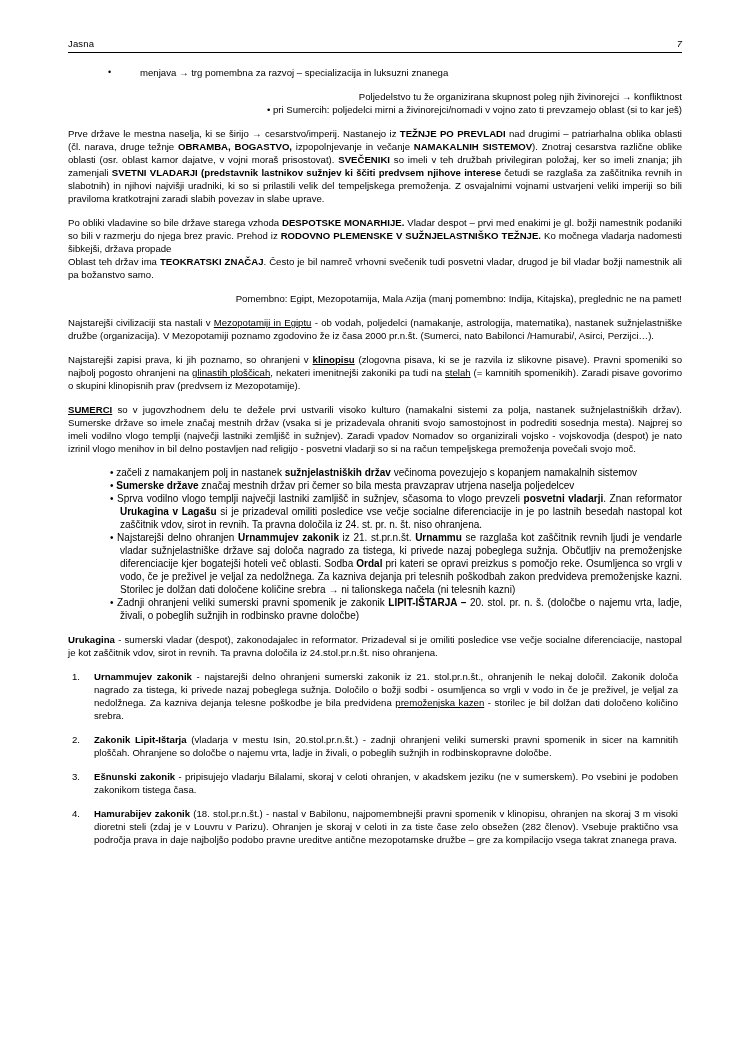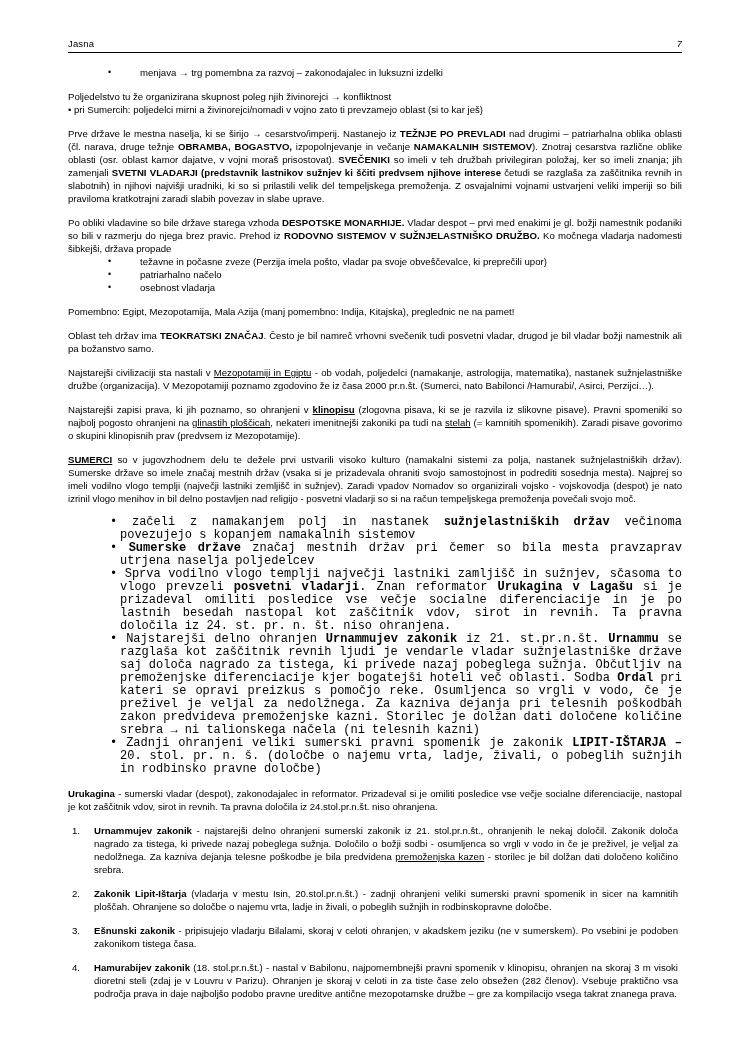--- a/index.html
+++ b/index.html
@@ -37,21 +37,21 @@
 
   
   .para {
     font-size: 9.6px;
     line-height: 13.0px;
     text-align: justify;
     margin: 0 0 11px 0;
     hyphens: none;
   }
   .para.tight { margin-bottom: 0; }
-  .para.nojust { text-align: left; }
+  .para.nojust { text-align: right; }
 
   b, .b { font-weight: bold; }
   u, .u { text-decoration: underline; }
   i, .i { font-style: italic; }
   .bu { font-weight: bold; text-decoration: underline; }
 
   
   ul.wbul {
     list-style: none;
     margin: 0 0 11px 0;
@@ -68,27 +68,26 @@
   ul.wbul > li::before {
     content: "\2022";
     position: absolute;
     left: 40px;
     top: -0.5px;
     font-size: 9px;
   }
 
   
   .bpara {
-    font-size: 12px;
+    font-size: 10px;
     line-height: 13.0px;
     text-align: justify;
     margin: 0;
     padding-left: 10px;
     text-indent: -10px;
-    font-family: Liberation Mono, monospace;
   }
   .indent-block { padding-left: 42px; margin: 0 0 11px 0; }
   .indent-block .bpara + .bpara { margin-top: 0; }
 
   
   ol.wnum {
     list-style: none;
     counter-reset: wnum;
     margin: 4px;
     padding: 0;
@@ -114,47 +113,42 @@
 <body>
 
 <div class="page">
 
   <div class="page-header">
     <span class="hdr-title">Jasna</span>
     <span class="hdr-page">7</span>
   </div>
 
   <ul class="wbul">
-    <li>menjava → trg pomembna za razvoj – zakonodajalec in luksuzni izdelki</li>
+    <li>menjava → trg pomembna za razvoj – specializacija in luksuzni znanega</li>
   </ul>
 
   <p class="para nojust">
     <span>Poljedelstvo tu že organizirana skupnost poleg njih živinorejci → konfliktnost</span><br>
     <span>• pri Sumercih: poljedelci mirni a živinorejci/nomadi v vojno zato ti prevzamejo oblast (si to kar ješ)</span>
   </p>
 
   <p class="para">
     <span>Prve države le mestna naselja, ki se širijo → cesarstvo/imperij. Nastanejo iz </span><b>TEŽNJE PO PREVLADI</b><span> nad drugimi – patriarhalna oblika oblasti (čl. narava, druge težnje </span><b>OBRAMBA, BOGASTVO,</b><span> izpopolnjevanje in večanje </span><b>NAMAKALNIH SISTEMOV</b><span>). Znotraj cesarstva različne oblike oblasti (osr. oblast kamor dajatve, v vojni moraš prisostovat). </span><b>SVEČENIKI</b><span> so imeli v teh družbah privilegiran položaj, ker so imeli znanja; jih zamenjali </span><b>SVETNI VLADARJI (predstavnik lastnikov sužnjev ki ščiti predvsem njihove interese</b><span> četudi se razglaša za zaščitnika revnih in slabotnih) in njihovi najvišji uradniki, ki so si prilastili velik del tempeljskega premoženja. Z osvajalnimi vojnami ustvarjeni veliki imperiji so bili praviloma kratkotrajni zaradi slabih povezav in slabe uprave.</span>
   </p>
 
   <p class="para tight">
-    <span>Po obliki vladavine so bile države starega vzhoda </span><b>DESPOTSKE MONARHIJE.</b><span> Vladar despot – prvi med enakimi je gl. božji namestnik podaniki so bili v razmerju do njega brez pravic. Prehod iz </span><b>RODOVNO SISTEMOV V SUŽNJELASTNIŠKO DRUŽBO.</b><span>  Ko močnega vladarja nadomesti šibkejši, država propade</span>
+    <span>Po obliki vladavine so bile države starega vzhoda </span><b>DESPOTSKE MONARHIJE.</b><span> Vladar despot – prvi med enakimi je gl. božji namestnik podaniki so bili v razmerju do njega brez pravic. Prehod iz </span><b>RODOVNO PLEMENSKE V SUŽNJELASTNIŠKO TEŽNJE.</b><span>  Ko močnega vladarja nadomesti šibkejši, država propade</span>
   </p>
 
-  <ul class="wbul">
-    <li>težavne in počasne zveze (Perzija imela pošto, vladar pa svoje obveščevalce, ki preprečili upor)</li>
-    <li>patriarhalno načelo</li>
-    <li>osebnost vladarja</li>
-  </ul>
-
-  <p class="para nojust">Pomembno: Egipt, Mezopotamija, Mala Azija (manj pomembno: Indija, Kitajska), preglednic ne na pamet!</p>
 
   <p class="para">
     <span>Oblast teh držav ima </span><b>TEOKRATSKI ZNAČAJ</b><span>. Često je bil namreč vrhovni svečenik tudi posvetni vladar, drugod je bil vladar božji namestnik ali pa božanstvo samo.</span>
   </p>
+
+  <p class="para nojust">Pomembno: Egipt, Mezopotamija, Mala Azija (manj pomembno: Indija, Kitajska), preglednic ne na pamet!</p>
 
   <p class="para">
     <span>Najstarejši civilizaciji sta nastali v </span><u>Mezopotamiji in Egiptu</u><span> - ob vodah, poljedelci (namakanje, astrologija, matematika), nastanek sužnjelastniške družbe (organizacija). V Mezopotamiji poznamo zgodovino že iz časa 2000 pr.n.št. (Sumerci, nato Babilonci /Hamurabi/, Asirci, Perzijci…).</span>
   </p>
 
   <p class="para">
     <span>Najstarejši zapisi prava, ki jih poznamo, so ohranjeni v </span><span class="bu">klinopisu</span><span> (zlogovna pisava, ki se je razvila iz slikovne pisave). Pravni spomeniki so najbolj pogosto ohranjeni na </span><u>glinastih ploščicah</u><span>, nekateri  imenitnejši zakoniki pa tudi na </span><u>stelah</u><span> (= kamnitih spomenikih). Zaradi pisave govorimo o skupini klinopisnih prav (predvsem iz Mezopotamije).</span>
   </p>
 
   <p class="para">

